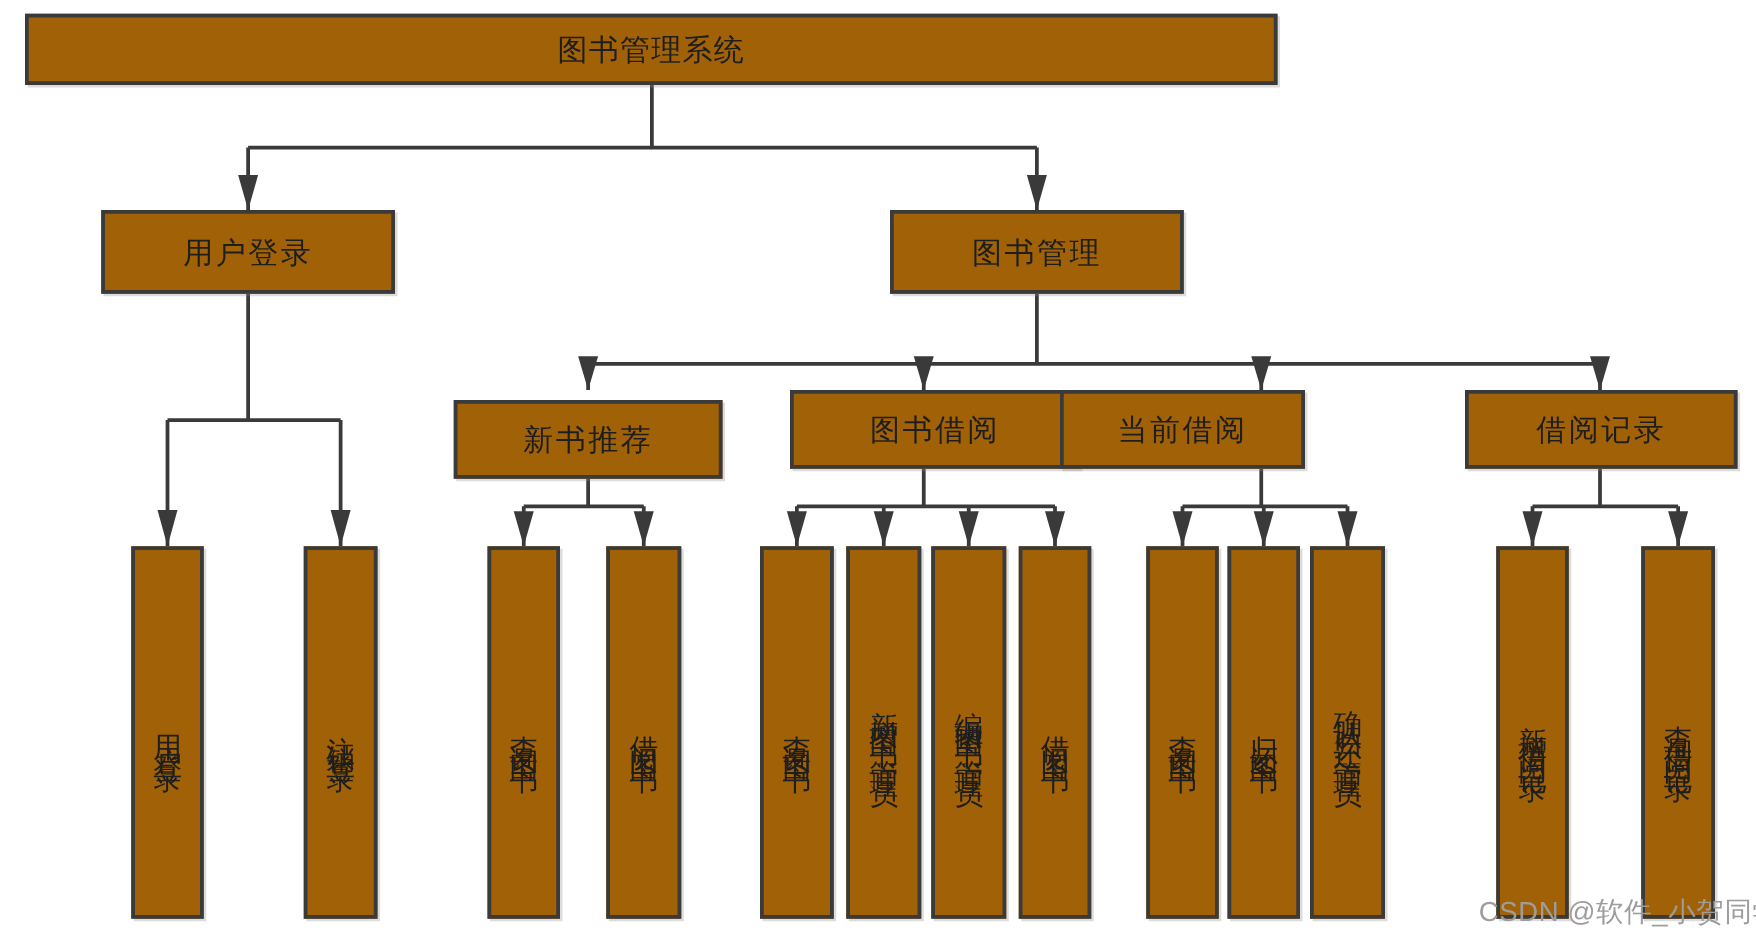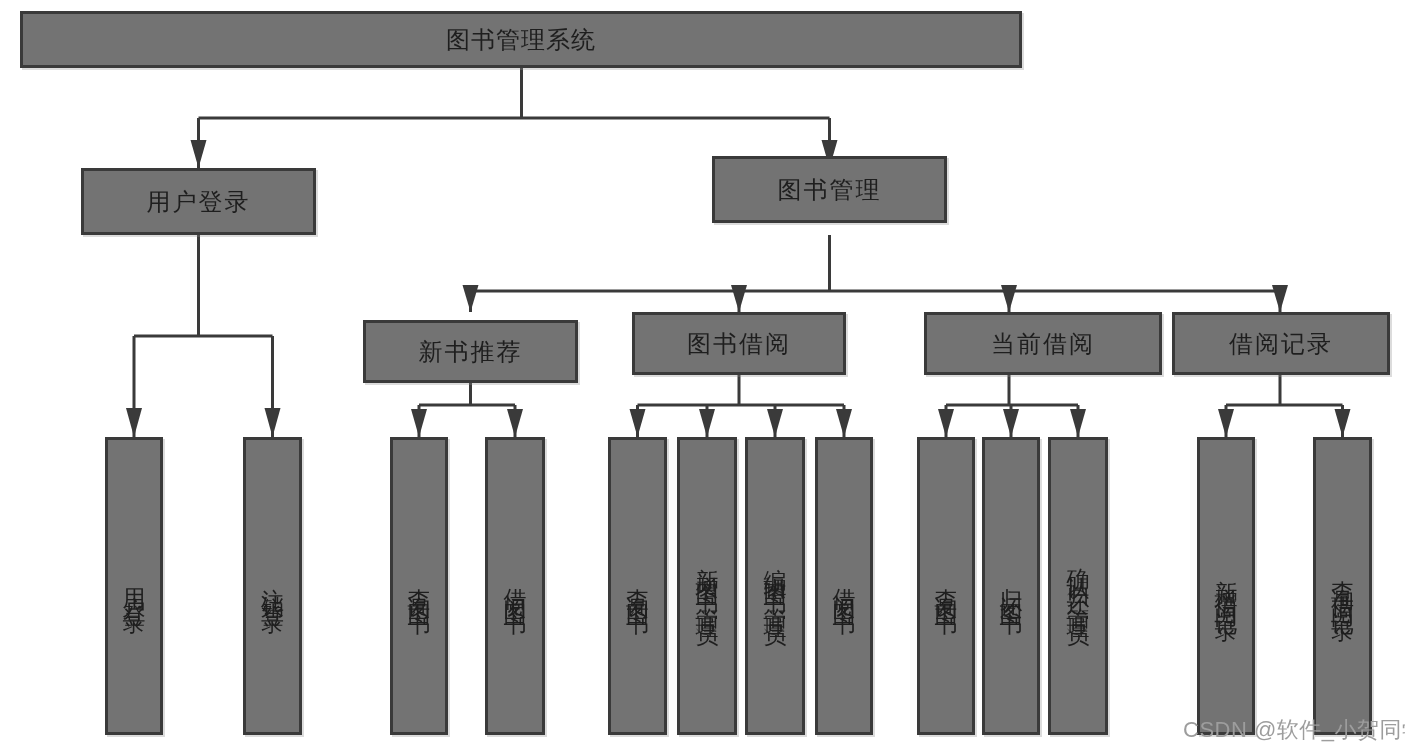--- a/index.html
+++ b/index.html
@@ -2,21 +2,21 @@
 <html><head>
 <meta charset="utf-8">
 <style>
   html,body{margin:0;padding:0;background:#ffffff;}
   body{font-family:"Liberation Sans","DejaVu Sans",sans-serif;}
   .stage{
     position:relative;width:1405px;height:747px;background:#ffffff;overflow:hidden;
   }
   .connectors{position:absolute;left:0;top:0;width:1405px;height:747px;z-index:1;}
   .node{
-    position:absolute;box-sizing:border-box;background:#737373;
+    position:absolute;box-sizing:border-box;background:#a16207;
     border:3px solid #3a3a3a;display:flex;align-items:center;justify-content:center;
     color:#1e1e1e;z-index:2;box-shadow:2px 2px 0 rgba(140,140,140,.30);
   }
   .hbox{font-size:24px;letter-spacing:2px;}
   .root{font-size:24px;letter-spacing:1px;}
   .vbox{top:437px;height:298px;}
   .vlabel{
     writing-mode:vertical-rl;text-orientation:mixed;
     font-size:23px;letter-spacing:8px;line-height:1;color:#1e1e1e;white-space:nowrap;
   }
@@ -66,25 +66,25 @@
       <polygon points="1011,437 1003,409 1019,409"></polygon>
       <polygon points="1078,437 1070,409 1086,409"></polygon>
       <polygon points="1226,437 1218,409 1234,409"></polygon>
       <polygon points="1342.5,437 1334.5,409 1350.5,409"></polygon>
     </g>
   </svg>
 
   <div class="node hbox root" style="left:20px;top:11px;width:1002px;height:57px">图书管理系统</div>
 
   <div class="node hbox" style="left:81px;top:168px;width:235px;height:67px">用户登录</div>
-  <div class="node hbox" style="left:712px;top:156px;width:235px;height:67px">图书管理</div>
+  <div class="node hbox" style="left:712px;top:168px;width:235px;height:67px">图书管理</div>
 
   <div class="node hbox" style="left:363px;top:320px;width:215px;height:63px">新书推荐</div>
-  <div class="node hbox" style="left:632px;top:312px;width:214px;height:63px">图书借阅</div>
-  <div class="node hbox" style="left:924px;top:312px;width:238px;height:63px">当前借阅</div>
+  <div class="node hbox" style="left:632px;top:312px;width:232px;height:63px">图书借阅</div>
+  <div class="node hbox" style="left:848px;top:312px;width:196px;height:63px">当前借阅</div>
   <div class="node hbox" style="left:1172px;top:312px;width:218px;height:63px">借阅记录</div>
 
   <div class="node vbox" style="left:105px;width:58px">
     <span class="vlabel">用户登录</span>
   </div>
   <div class="node vbox" style="left:243px;width:59px">
     <span class="vlabel">注销登录</span>
   </div>
   <div class="node vbox" style="left:390px;width:58px">
     <span class="vlabel">查询图书</span>

